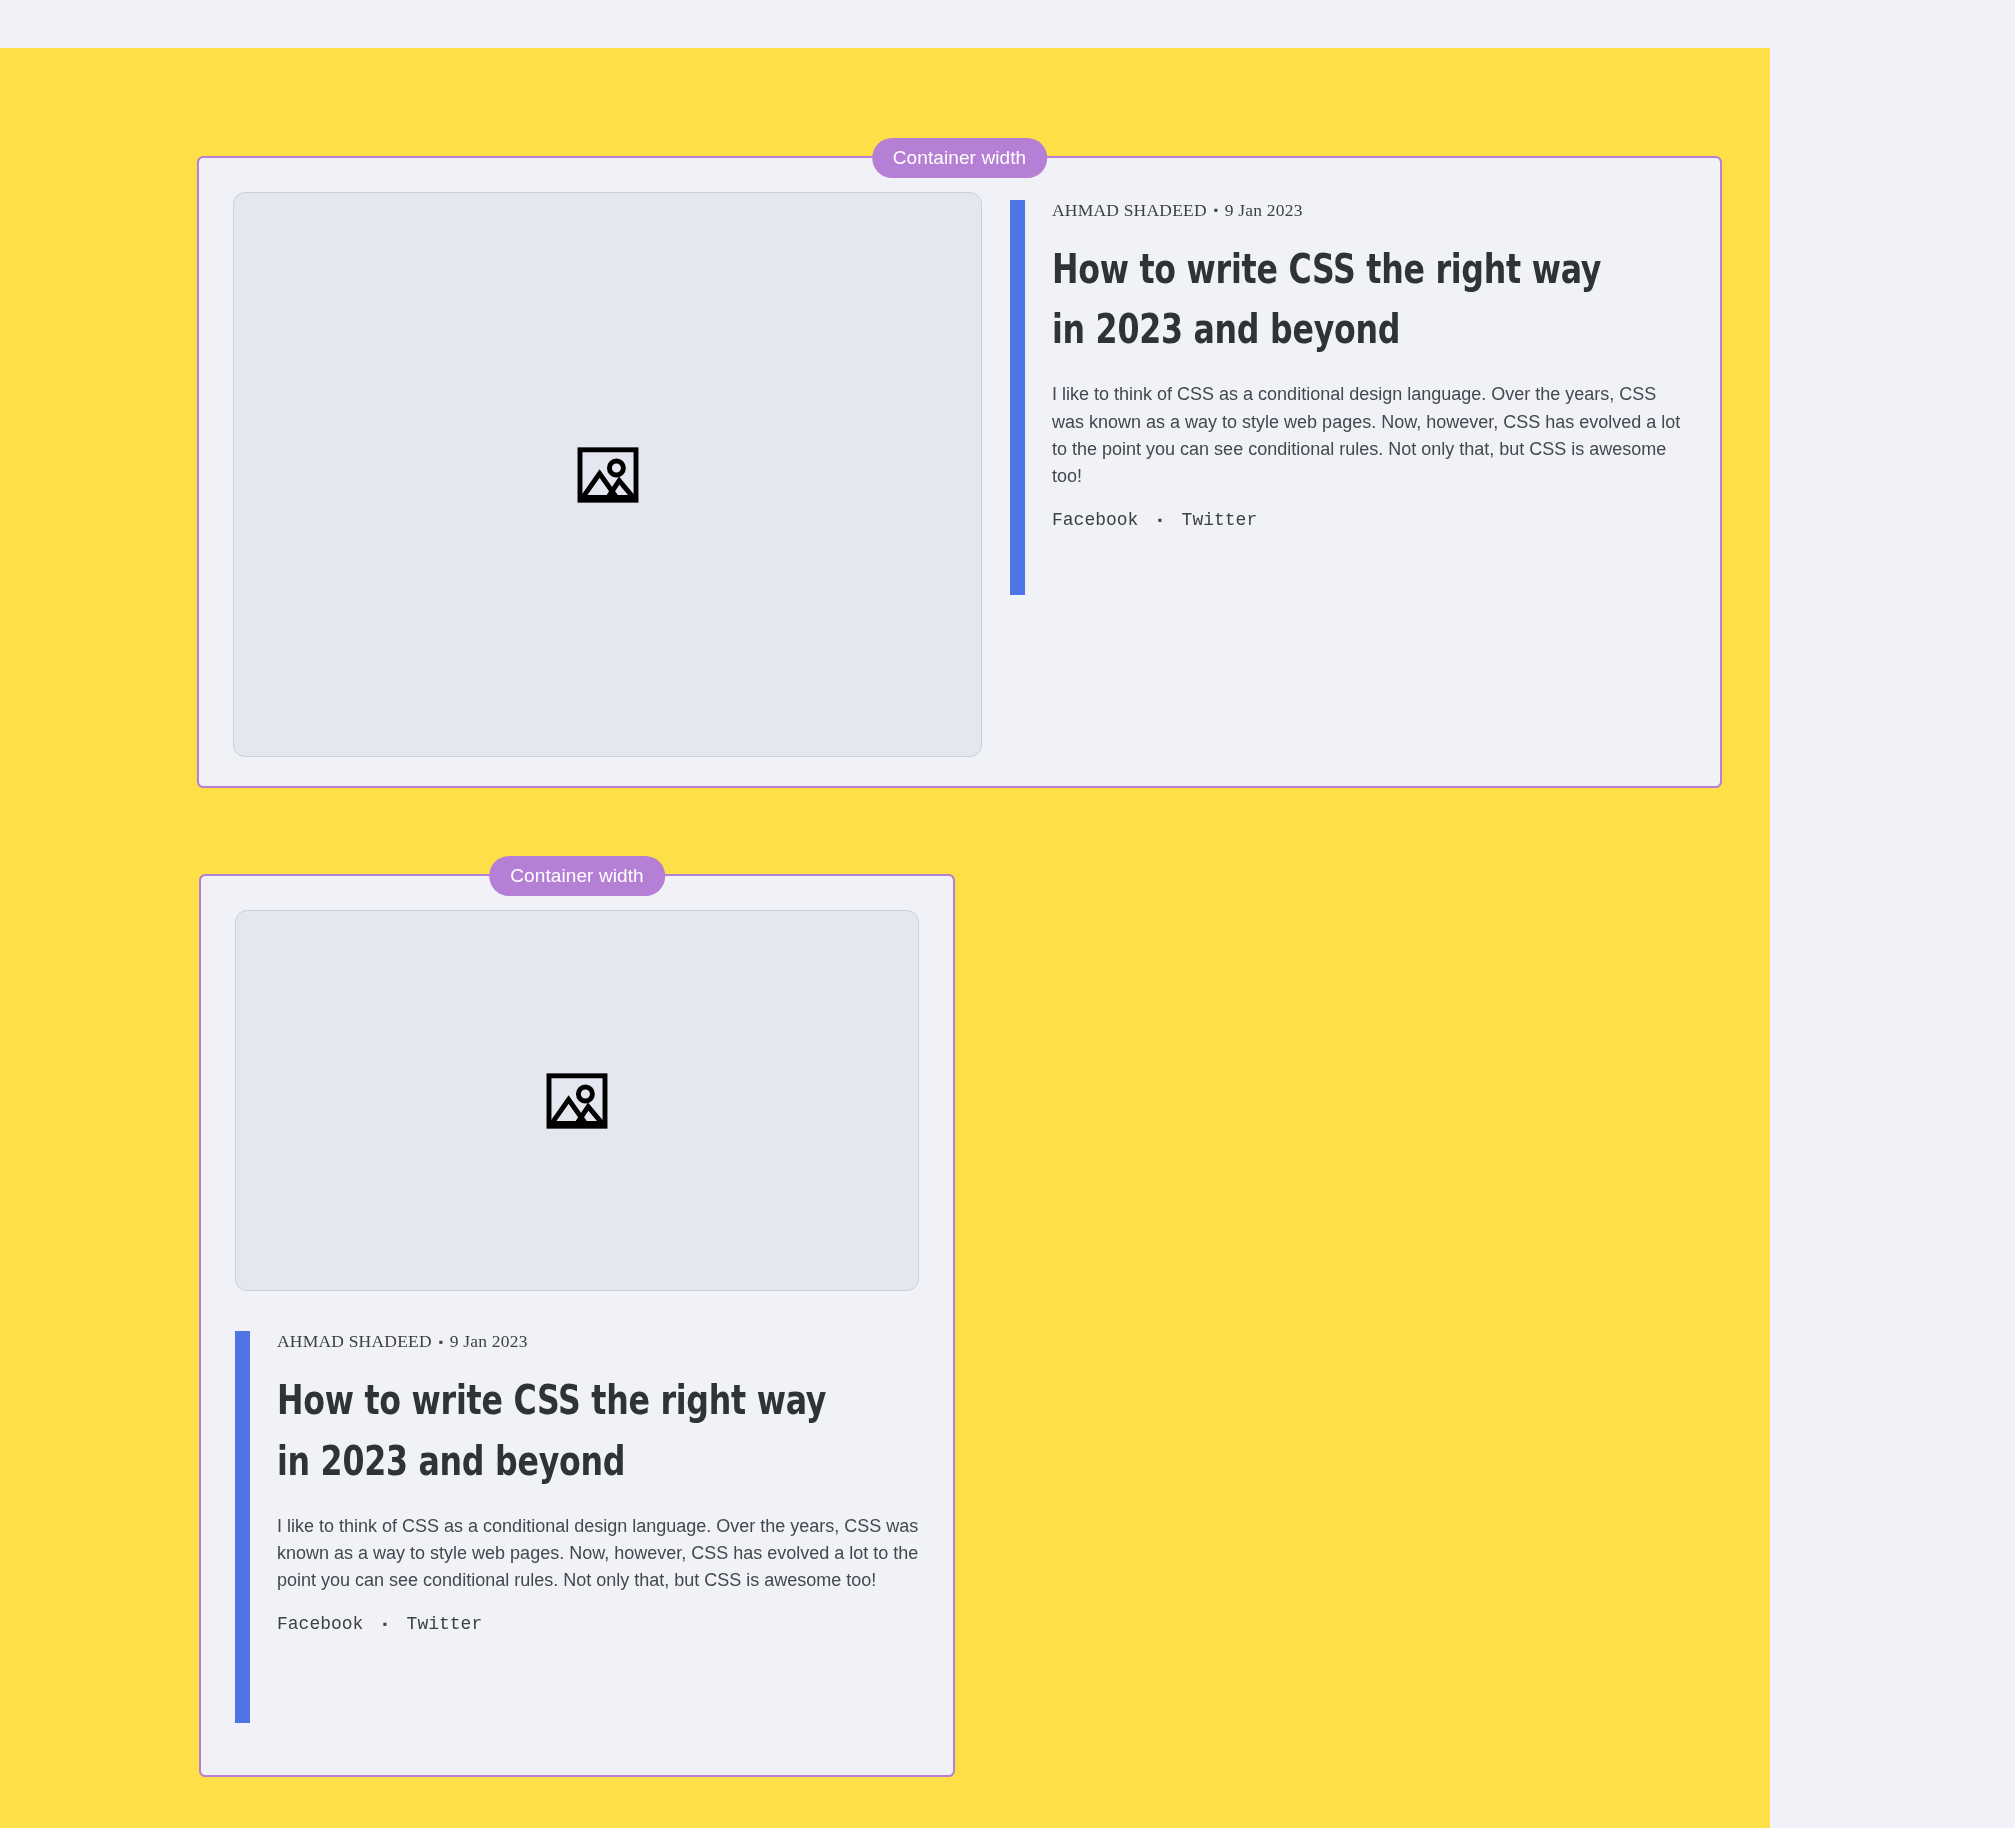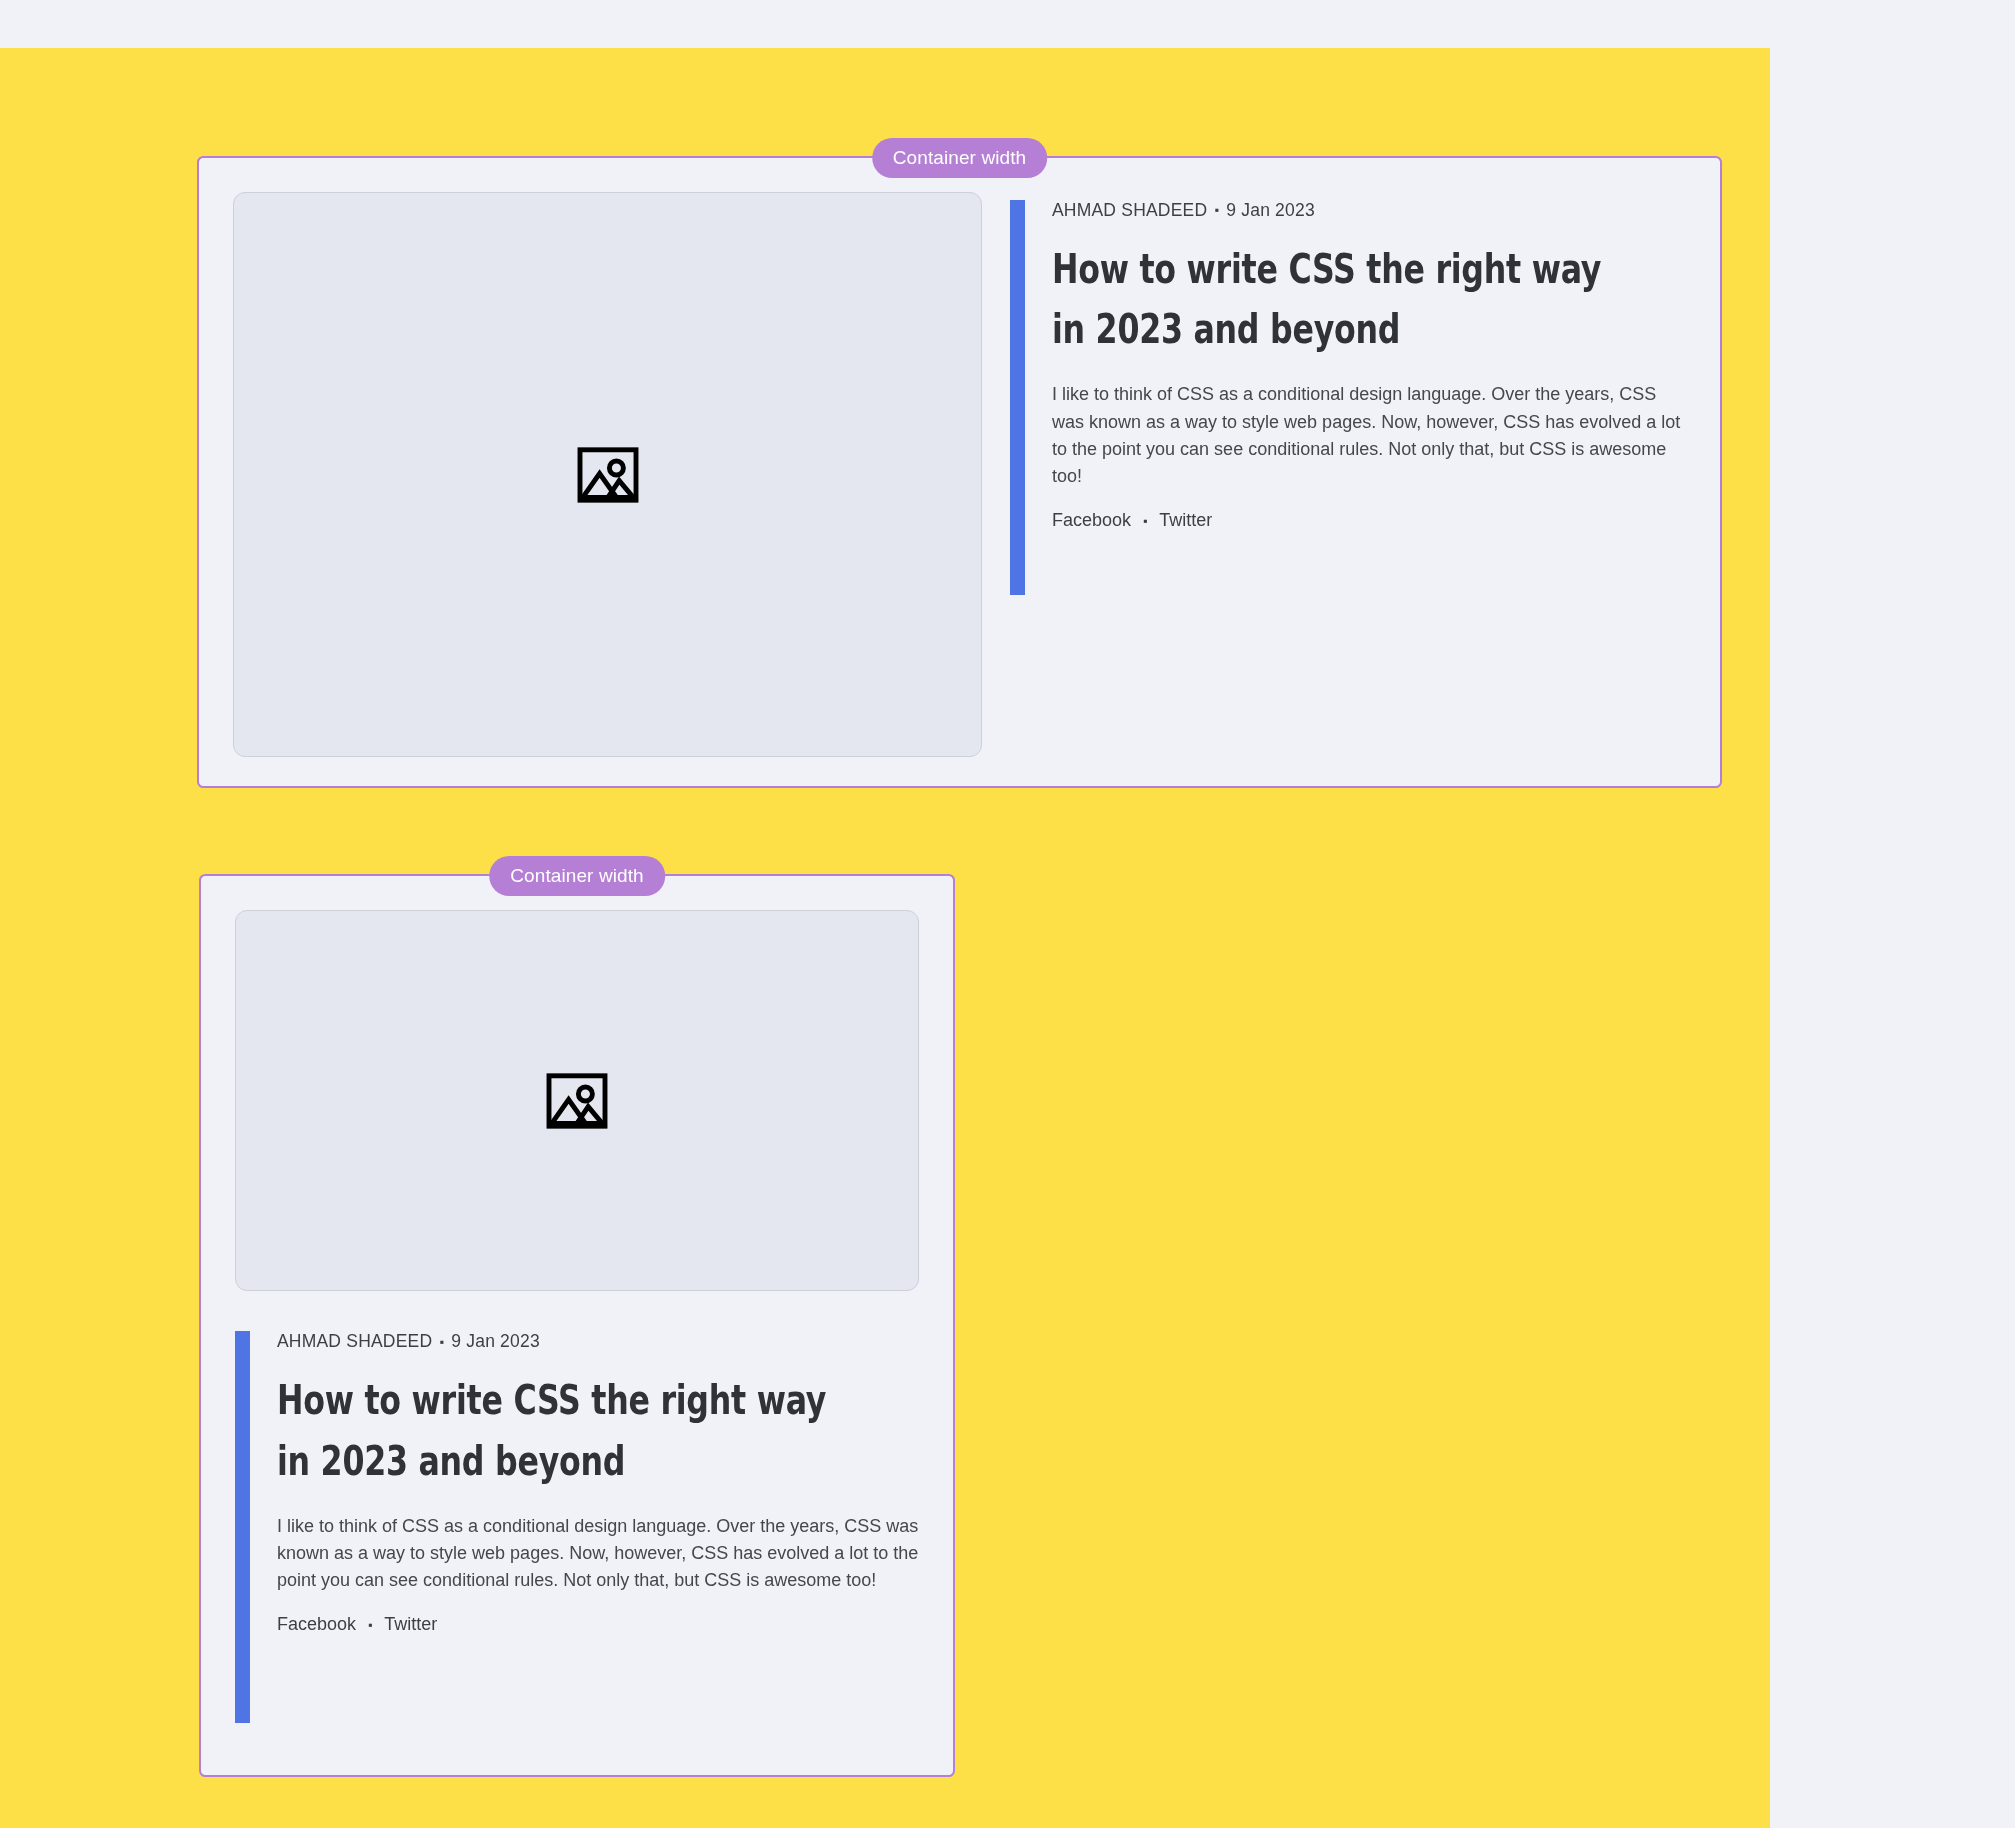--- a/index.html
+++ b/index.html
@@ -122,21 +122,21 @@
     position: absolute;
     left: 0;
     top: 7.7px;
     width: 15.4px;
     background: #4f74e3;
   }
   .card.horizontal .accent-bar { top: 7.7px;  height: 395px; }
   .card.vertical  .accent-bar { top: 40px;  height: 392px; }
 
   .meta {
-    font-family: Liberation Sans, sans-serif;
+    font-family: Liberation Serif, serif;
     font-size: 17.5px;
     line-height: 1.2;
     color: #3c3f44;
     letter-spacing: 0.2px;
     margin-bottom: 18px;
   }
   .meta .sep {
     font-size: 12.6px;
     vertical-align: 1.4px;
     margin: 0 2.1px;
@@ -162,21 +162,21 @@
     font-family: "Liberation Sans", sans-serif;
     font-size: 18px;
     line-height: 1.52;
     color: #44474d;
     max-width: 658px;
     margin-bottom: 19.6px;
   }
   .card.vertical .excerpt { max-width: 651px; }
 
   .social {
-    font-family: Liberation Sans, sans-serif;
+    font-family: Liberation Mono, monospace;
     font-size: 18px;
     line-height: 1.2;
     color: #3c3f44;
   }
   .social a {
     color: #3c3f44;
     text-decoration: none;
   }
   .social .sep {
     font-size: 12.6px;

